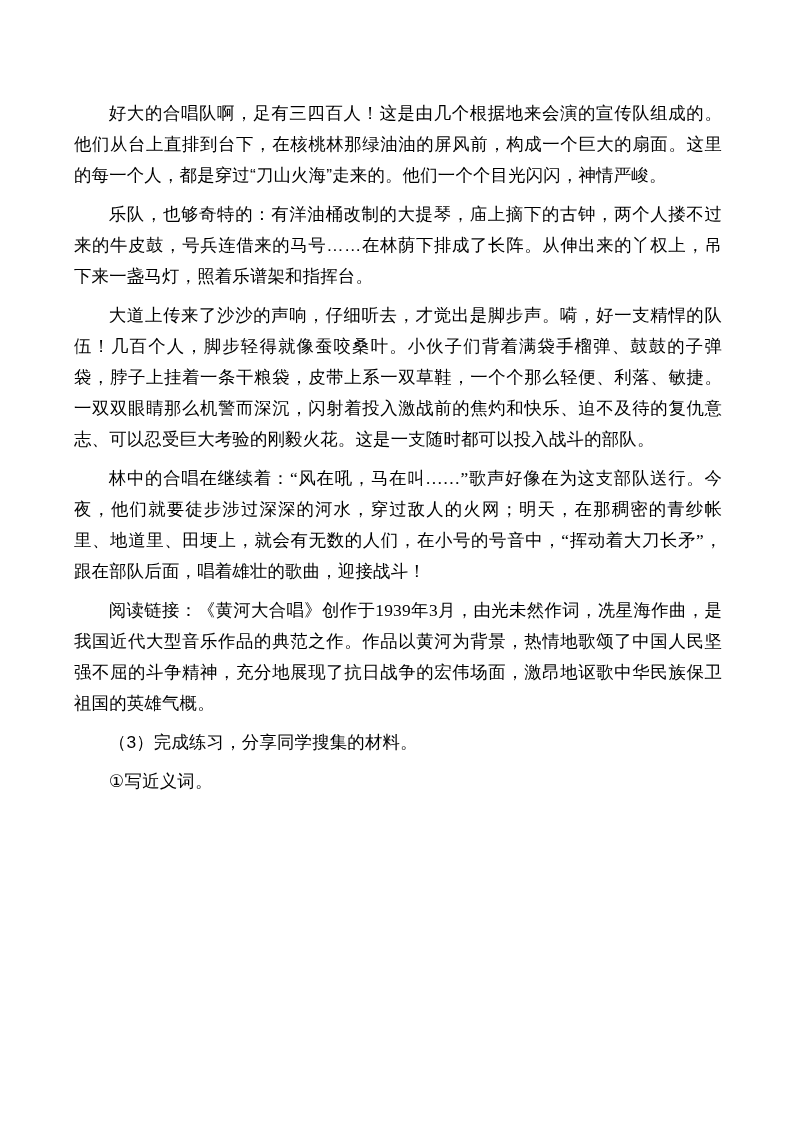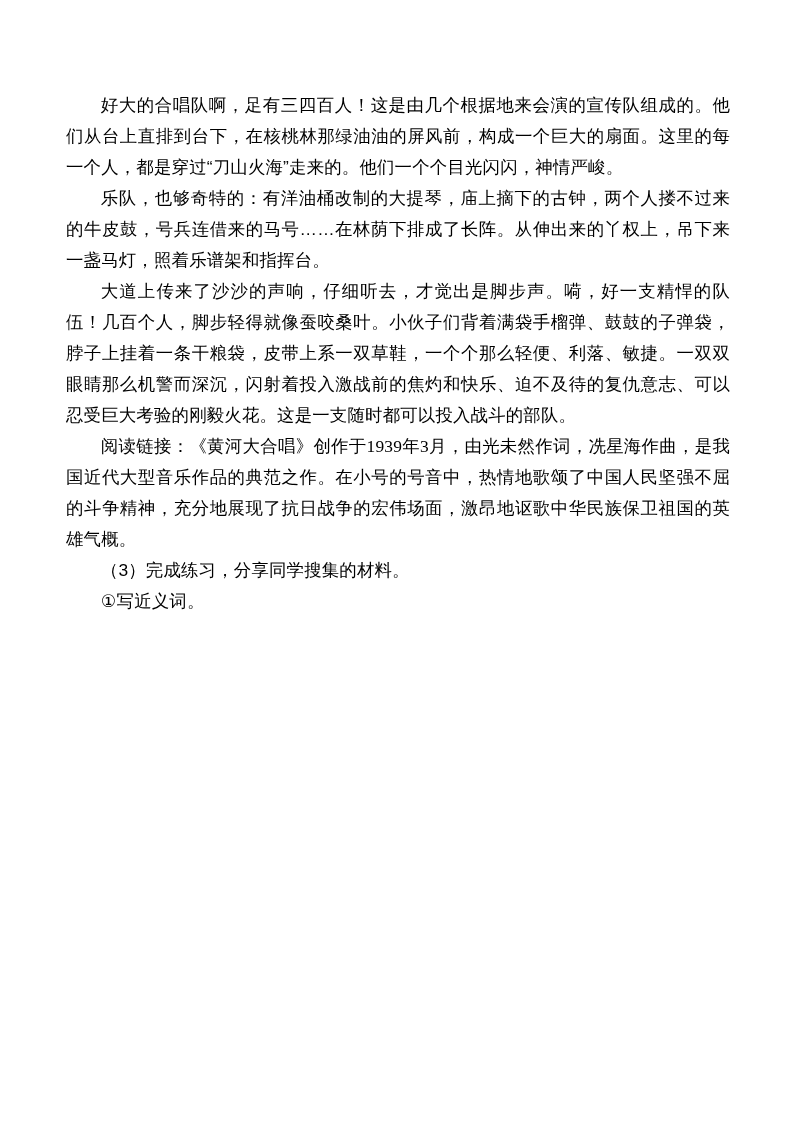--- a/index.html
+++ b/index.html
@@ -20,37 +20,38 @@
     top: 90px;
     left: 66px;
     width: 664px;
     color: #000000;
     font-size: 17.4px;
     line-height: 31px;
     text-align: justify;
     letter-spacing: 0.2px;
   }
   .doc-body p {
-    margin: 0;
+    margin: 8px;
     padding: 0;
     text-indent: 2em;
     word-break: break-all;
   }
   .run-sans {
     font-family: "Liberation Sans", "DejaVu Sans", sans-serif;
   }
   .run-serif {
     font-family: "Liberation Serif", "DejaVu Serif", serif;
   }
 </style>
 </head>
 <body>
 
 <div class="page">
   <div class="doc-body">
       <p><span class="run-sans">好大的合唱队啊，足有三四百人！这是由几个根据地来会演的宣传队组成的。他们从台上直排到台下，在核桃林那绿油油的屏风前，构成一个巨大的扇面。这里的每一个人，都是穿过“刀山火海”走来的。他们一个个目光闪闪，神情严峻。</span></p>
       <p><span class="run-sans">乐队，也够奇特的：有洋油桶改制的大提琴，庙上摘下的古钟，两个人搂不过来的牛皮鼓，号兵连借来的马号……在林荫下排成了长阵。从伸出来的丫权上，吊下来一盏马灯，照着乐谱架和指挥台。</span></p>
       <p><span class="run-sans">大道上传来了沙沙的声响，仔细听去，才觉出是脚步声。嗬，好一支精悍的队伍！几百个人，脚步轻得就像蚕咬桑叶。小伙子们背着满袋手榴弹、鼓鼓的子弹袋，脖子上挂着一条干粮袋，皮带上系一双草鞋，一个个那么轻便、利落、敏捷。一双双眼睛那么机警而深沉，闪射着投入激战前的焦灼和快乐、迫不及待的复仇意志、可以忍受巨大考验的刚毅火花。这是一支随时都可以投入战斗的部队。</span></p>
-      <p><span class="run-sans">阅读链接：</span><span class="run-serif">《黄河大合唱》</span><span class="run-sans">创作于</span><span class="run-serif">1939</span><span class="run-sans">年</span><span class="run-serif">3</span><span class="run-sans">月，由光未然作词，冼星海作曲，是我国近代大型音乐作品的典范之作。在小号的号音中，热情地歌颂了中国人民坚强不屈的斗争精神，充分地展现了抗日战争的宏伟场面，激昂地讴歌中华民族保卫祖国的英雄气概。</span></p>
+      <p><span class="run-sans">林中的合唱在继续着：</span><span class="run-serif">“风在吼，马在叫……”歌声好像在为这支部队送行。今夜，他们</span><span class="run-sans">就要徒步涉过深深的河水，穿过敌人的火网；明天，在那稠密的青纱帐里、地道里、田埂上，就会有无数的人们，在小号的号音中，</span><span class="run-serif">“挥动着大刀长矛”</span><span class="run-sans">，跟在部队后面，唱着雄壮的歌曲，迎接战斗！</span></p>
+      <p><span class="run-sans">阅读链接：</span><span class="run-serif">《黄河大合唱》</span><span class="run-sans">创作于</span><span class="run-serif">1939</span><span class="run-sans">年</span><span class="run-serif">3</span><span class="run-sans">月，由光未然作词，冼星海作曲，是我国近代大型音乐作品的典范之作。作品以黄河为背景，热情地歌颂了中国人民坚强不屈的斗争精神，充分地展现了抗日战争的宏伟场面，激昂地讴歌中华民族保卫祖国的英雄气概。</span></p>
       <p><span class="run-sans">（3）完成练习，分享同学搜集的材料。</span></p>
       <p><span class="run-sans">①写近义词。</span></p>
     </div>
 </div>
 
 </body></html>

